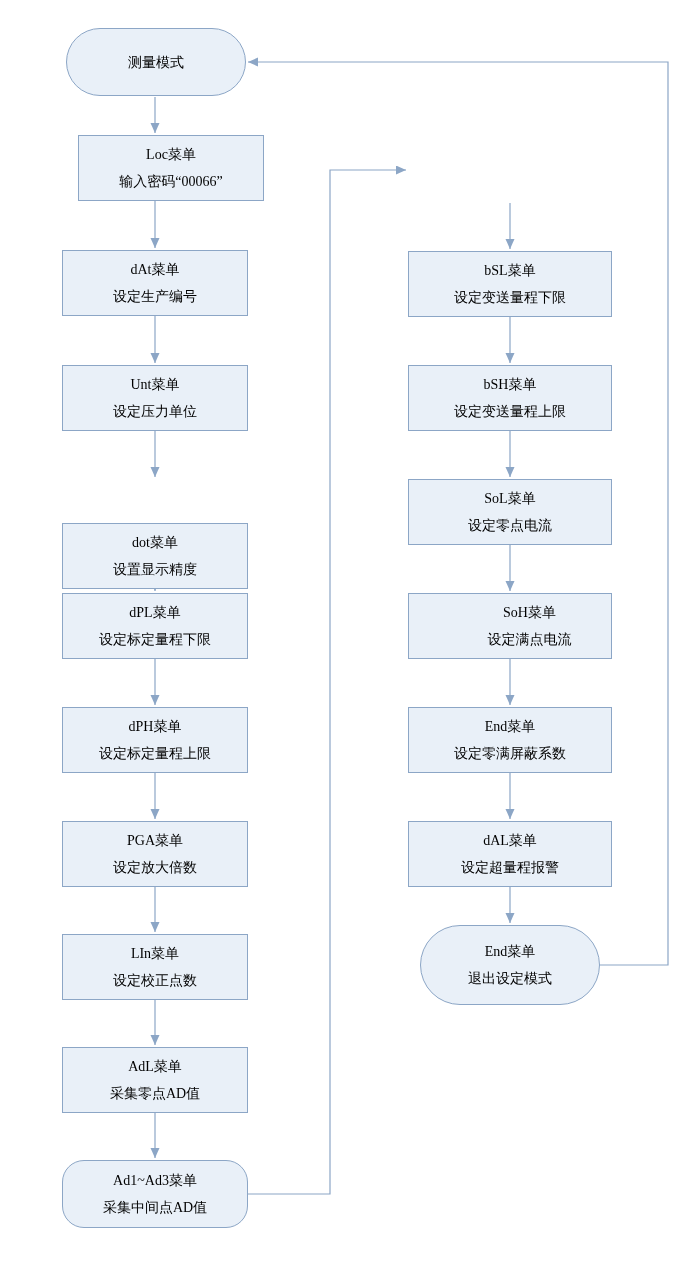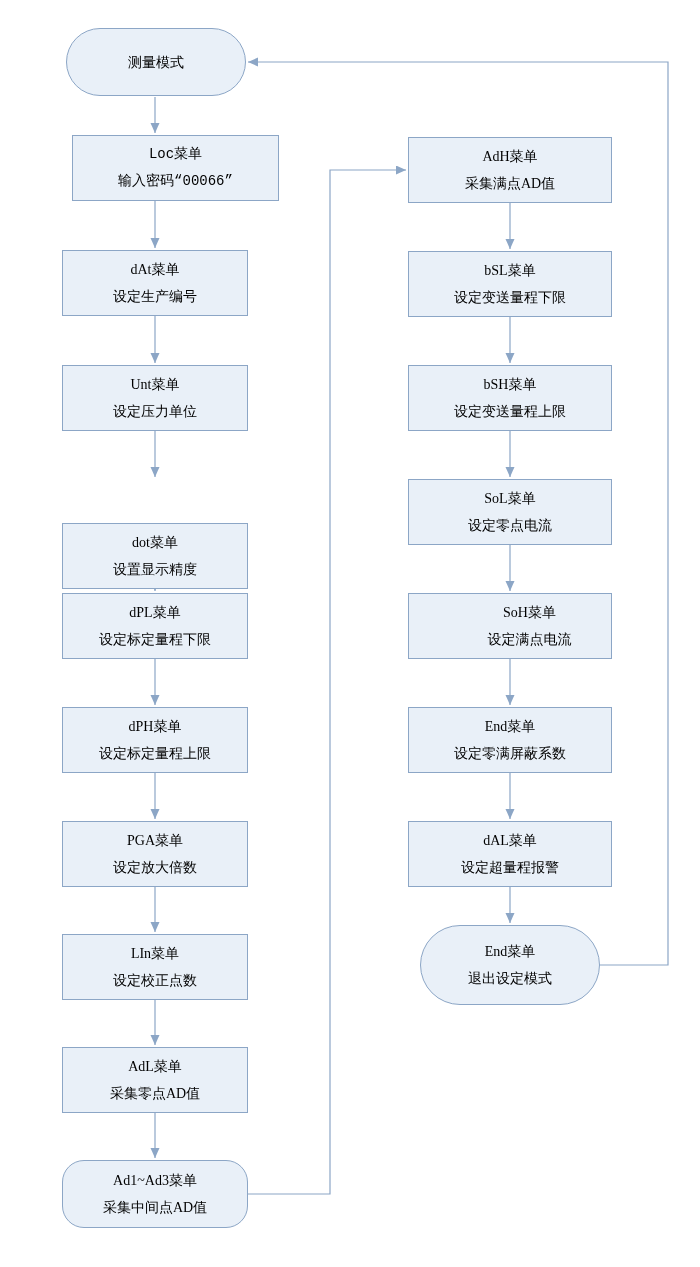--- a/index.html
+++ b/index.html
@@ -76,21 +76,21 @@
 
     <polyline class="connector" points="248,1194 330,1194 330,170 406,170" marker-end="url(#ah)"></polyline>
 
     <polyline class="connector" points="600,965 668,965 668,62 248,62" marker-end="url(#ah)"></polyline>
   </svg>
 
   <div class="node stadium-s" style="left:66px; top:28px; width:180px; height:68px;">
     <div>测量模式</div>
   </div>
 
-  <div class="node" style="left:72px; top:135px; width:207px; height:66px;font-family:Liberation Mono, monospace;">
+  <div class="node" style="left:78px; top:135px; width:186px; height:66px;">
     <div>Loc菜单</div>
     <div>输入密码“00066”</div>
   </div>
   <div class="node" style="left:62px; top:250px; width:186px; height:66px;">
     <div>dAt菜单</div>
     <div>设定生产编号</div>
   </div>
   <div class="node" style="left:62px; top:365px; width:186px; height:66px;">
     <div>Unt菜单</div>
     <div>设定压力单位</div>
@@ -117,24 +117,20 @@
   </div>
   <div class="node" style="left:62px; top:1047px; width:186px; height:66px;">
     <div>AdL菜单</div>
     <div>采集零点AD值</div>
   </div>
   <div class="node" style="left:62px; top:1160px; width:186px; height:68px;border-radius:22px;">
     <div>Ad1~Ad3菜单</div>
     <div>采集中间点AD值</div>
   </div>
 
-  <div class="node" style="left:408px; top:137px; width:204px; height:66px;">
-    <div>AdH菜单</div>
-    <div>采集满点AD值</div>
-  </div>
   <div class="node" style="left:408px; top:251px; width:204px; height:66px;">
     <div>bSL菜单</div>
     <div>设定变送量程下限</div>
   </div>
   <div class="node" style="left:408px; top:365px; width:204px; height:66px;">
     <div>bSH菜单</div>
     <div>设定变送量程上限</div>
   </div>
   <div class="node" style="left:408px; top:479px; width:204px; height:66px;">
     <div>SoL菜单</div>

